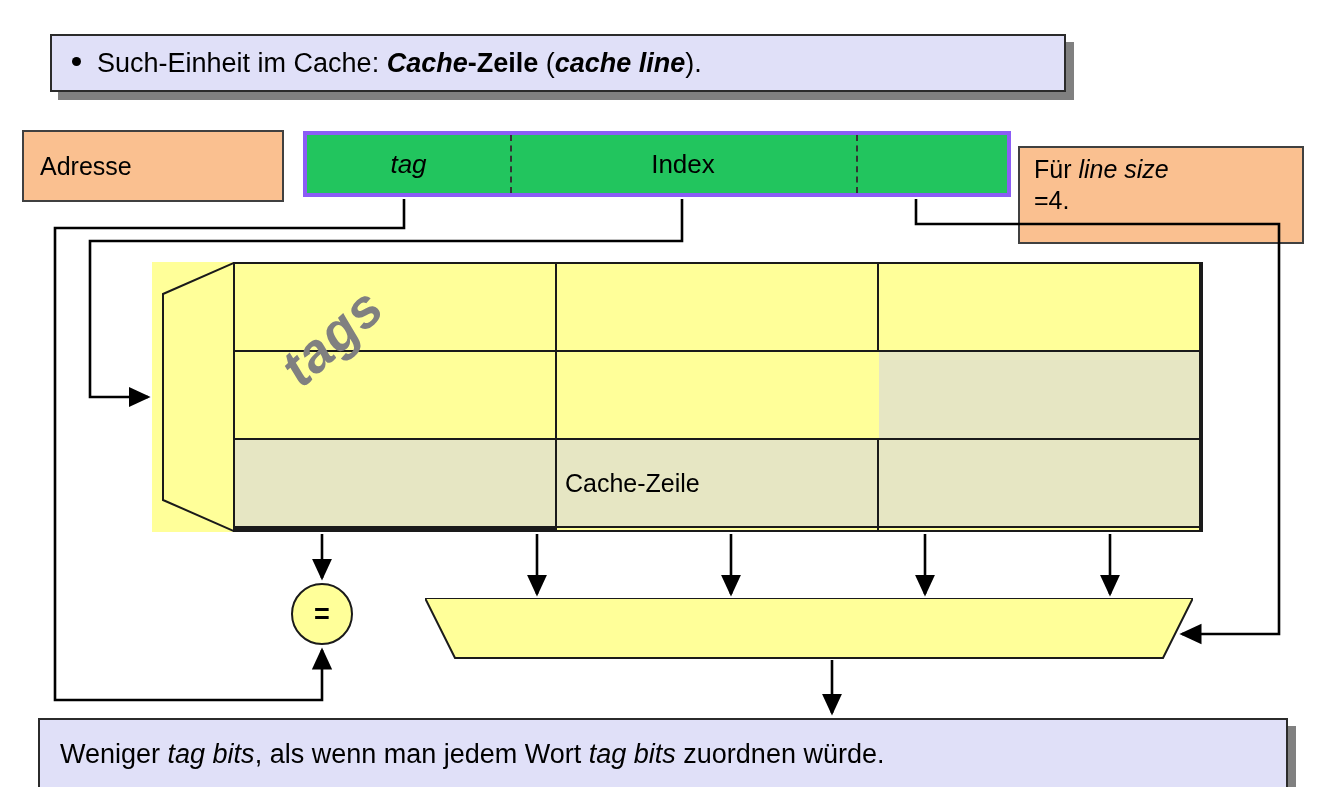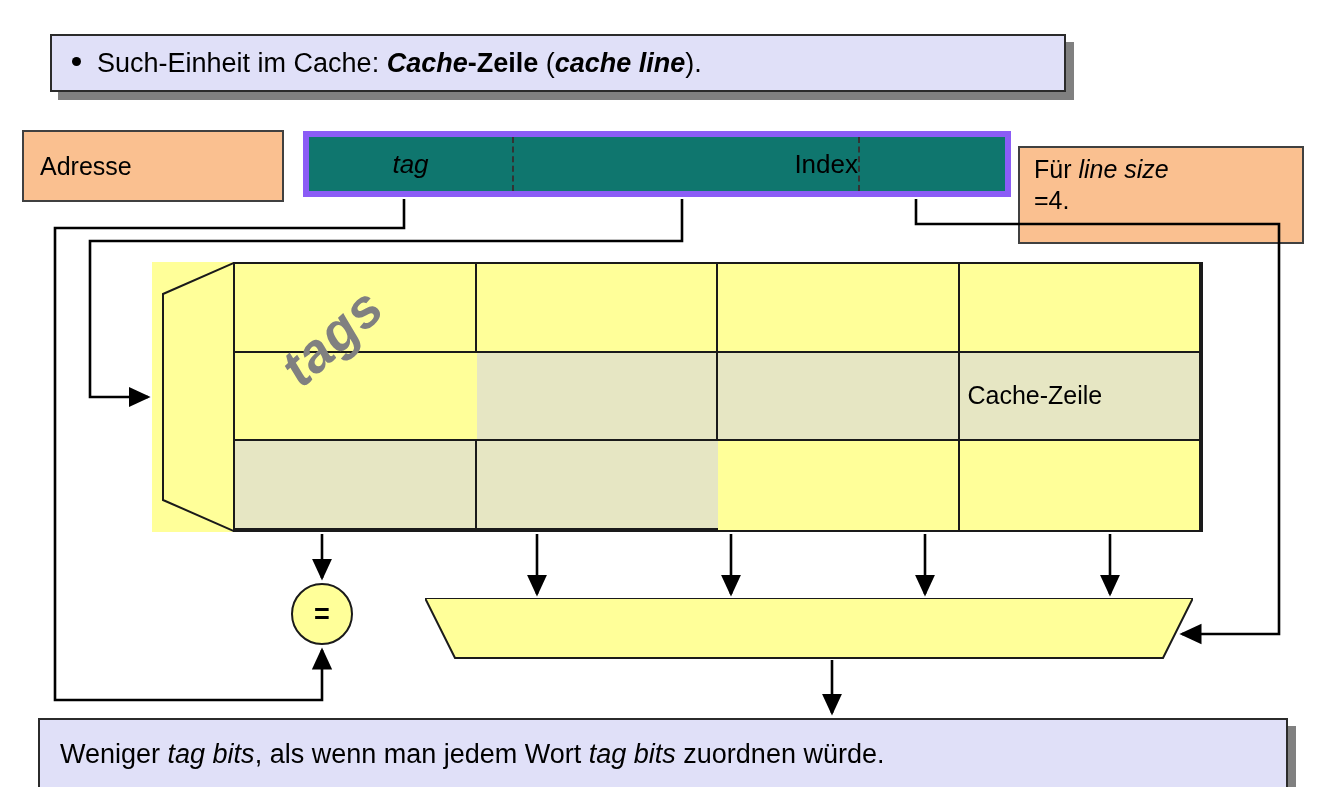--- a/index.html
+++ b/index.html
@@ -67,49 +67,49 @@
     left: 1018px; top: 118px; width: 286px; height: 98px;
     padding: 6px 0 0 14px;
     line-height: 1.22;
     margin-top: 28px;
   }
 
   
   #address-bar {
     position: absolute;
     left: 303px; top: 131px; width: 708px; height: 66px;
-    background: #0f766e;
-    border: 6px solid #8b5cf6;
+    background: #22c55e;
+    border: 4px solid #8b5cf6;
     box-sizing: border-box;
   }
   .addr-seg {
     position: absolute;
     top: 0; bottom: 0;
     display: flex; align-items: center; justify-content: center;
     font-size: 26px;
   }
   .addr-div {
     position: absolute;
     top: 0; bottom: 0;
     border-left: 2px dashed #333;
   }
   #seg-tag   { left: 0;     width: 203px; }
-  #seg-index { left: 203px; width: 346px; justify-content: flex-end; }
+  #seg-index { left: 203px; width: 346px; }
   #seg-off   { left: 549px; width: 155px; }
   #div-1 { left: 203px; }
   #div-2 { left: 549px; }
 
   
   #cache-grid {
     position: absolute;
     left: 233px; top: 262px; width: 970px; height: 270px;
     border: 2px solid #1a1a1a;
     box-sizing: border-box;
     display: grid;
-    grid-template-columns: 1fr 1fr 1fr 1fr;
+    grid-template-columns: 1fr 1fr 1fr;
     grid-template-rows: 1fr 1fr 1fr;
   }
   .cell {
     border-right: 2px solid #1a1a1a;
     border-bottom: 2px solid #1a1a1a;
     box-sizing: border-box;
     background: #ffff99;
     display: flex; align-items: center;
     padding-left: 8px;
     font-size: 25px;

